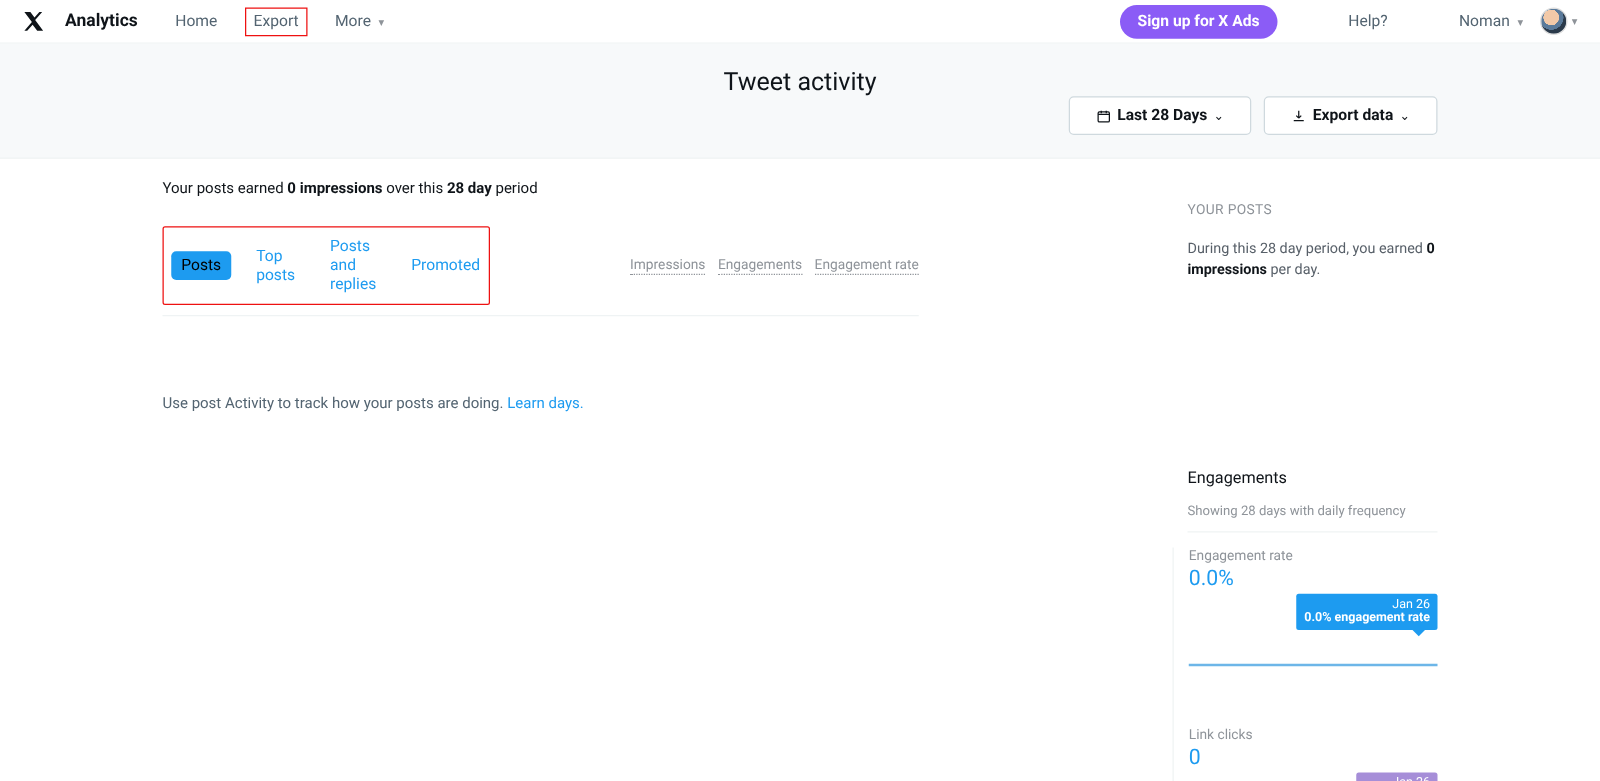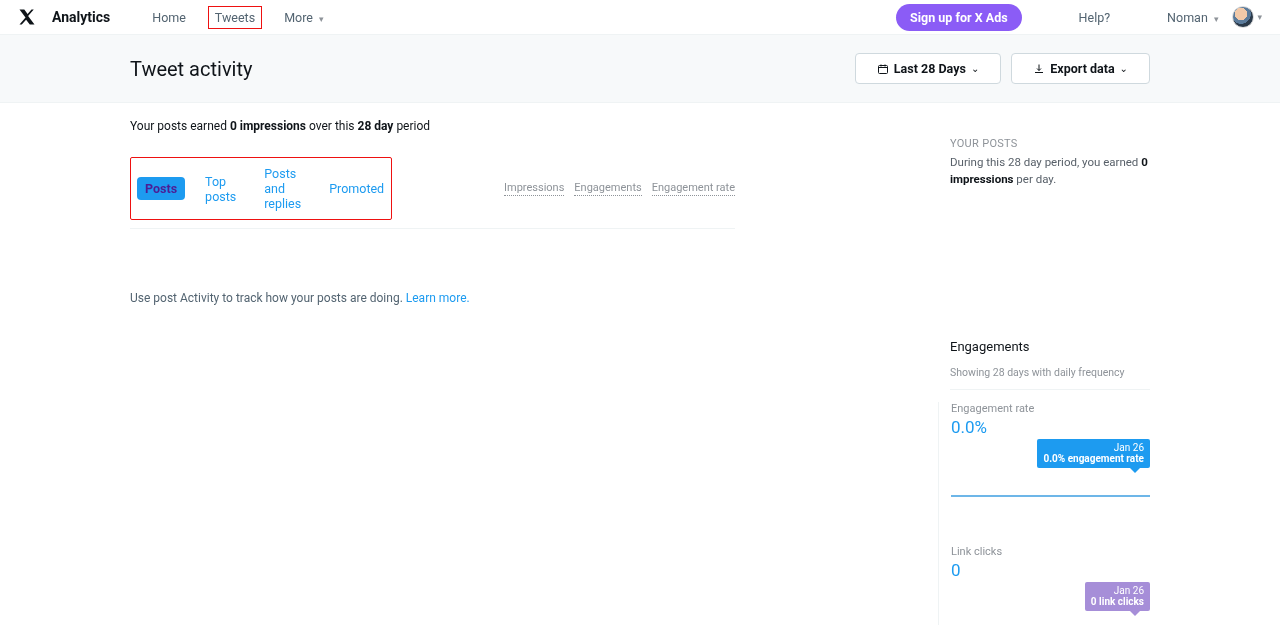--- a/index.html
+++ b/index.html
@@ -1,31 +1,31 @@
 <!DOCTYPE html>
 <html><head>
 <meta charset="utf-8">
 <style>
   * { box-sizing: border-box; margin: 0; padding: 0; }
   body { font-family: -apple-system, BlinkMacSystemFont, "Segoe UI", Roboto, Helvetica, Arial, sans-serif; background:#fff; color:#0f1419; width:1280px; }
   .topnav { height:35px; display:flex; align-items:center; padding:0 18px; border-bottom:1px solid #eff3f4; }
   .topnav-left { display:flex; align-items:center; gap:16px; }
   .logo { width:18px; height:18px; }
-  .brand { font-weight:700; font-size:14px; margin-right:20px; }
+  .brand { font-weight:700; font-size:14px; margin-right:8px; }
   .nav-link { font-size:12.5px; color:#536471; cursor:pointer; padding:3px 6px; }
   .nav-link.active-red { border:1px solid #e11; color:#536471; }
   .more-chevron { font-size:9px; color:#8e9399; margin-left:3px; }
   .topnav-right { margin-left:auto; display:flex; align-items:center; gap:14px; }
   .signup-btn { background:#8b5cf6; color:#fff; border-radius:18px; padding:6px 14px; font-size:12.5px; font-weight:700; cursor:pointer; }
   .right-link { font-size:12.5px; color:#536471; cursor:pointer;margin-left:43px; }
   .avatar { width:22px; height:22px; border-radius:50%; background: radial-gradient(circle at 40% 35%, #f2c9a8 0 35%, #5a7a9a 36% 55%, #2b3a4a 56% 100%); border:1px solid #ddd; }
   .avatar-chev { font-size:9px; color:#8e9399; margin-left:3px; }
 
   .strip { background:#f7f9fa; border-bottom:1px solid #eff3f4; }
-  .strip-inner { width:1020px; margin:0 auto; padding:18px 0 18px 0; display:flex; align-items:center; }
+  .strip-inner { width:1020px; margin:0 auto; padding:18px 0 18px 0; display:flex; align-items:center;flex-direction:column; }
   .page-title { font-size:20px; font-weight:400; color:#0f1419; }
   .strip-right { margin-left:auto; display:flex; gap:10px; }
   .pill-btn { border:1px solid #cfd9de; background:#fff; color:#0f1419; font-size:12.5px; font-weight:700; border-radius:4px; padding:7px 21px; cursor:pointer; display:inline-flex; align-items:center; gap:5px; }
   .pill-btn .chev { font-size:10px; font-weight:400; }
 
   .main { width:1020px; margin:0 auto; display:flex; }
   .left-col { width:605px; padding-top:16px; }
   .right-col { width:200px; margin-left:auto; padding-top:34px; }
 
   .summary-line { font-size:12px; color:#0f1419; margin-bottom:18px; }
@@ -33,29 +33,29 @@
 
   .chart { position:relative; height:170px; margin-left:24px; margin-bottom:6px; }
   .chart .vline { position:absolute; top:0; bottom:18px; width:1px; background:#e7ecef; }
   .chart .baseline { position:absolute; left:0; right:0; bottom:32px; border-top:1px dashed #c7d0d6; }
   .chart .xlabels { position:absolute; bottom:4px; left:0; right:0; font-size:10px; color:#697077; }
   .chart .xlabels span { position:absolute; transform:translateX(0); }
 
   .tab-row { display:flex; align-items:center; border:1px solid #e11; padding:4px 6px; width:262px; border-radius:2px; gap:12px; }
   .tab-row-wrap { display:flex; align-items:center; border-bottom:1px solid #eff3f4; padding:6px 0 8px 0; }
   .tab { font-size:12.5px; color:#1d9bf0; cursor:pointer; padding:4px 8px; border-radius:4px; }
-  .tab.active { background:#1d9bf0; color:#4c1d95;font-weight:bold; }
+  .tab.active { background:#1d9bf0; color:#000000; }
   .metric-tabs { margin-left:auto; display:flex; gap:10px; }
   .metric-tab { font-size:11px; color:#8e9399; border-bottom:1px dotted #8e9399; padding-bottom:1px; cursor:pointer; }
 
   .hint-line { font-size:12px; color:#536471; margin-top:62px; }
   .hint-line a { color:#1d9bf0; text-decoration:none; cursor:pointer; }
 
   .side-label { font-size:11px; color:#8e9399; letter-spacing:.3px; }
-  .side-text { font-size:11.5px; color:#586069; margin-top:4px; line-height:1.5; }
+  .side-text { font-size:11.5px; color:#586069; margin-top:16px; line-height:1.5; }
   .side-text .bold { font-weight:700; color:#0f1419; }
 
   .section-title { font-size:13px; color:#0f1419; margin-top:150px; }
   .section-sub { font-size:10.5px; color:#8e9399; margin-top:12px; }
   .side-rule { border-top:1px solid #eff3f4; margin:10px 0 12px 0; }
 
   .metric-block { margin-top:4px; }
   .metric-label { font-size:11px; color:#8e9399; }
   .metric-value { font-size:17px; color:#1d9bf0; font-weight:400; margin-top:2px; }
   .metric-callout { position:relative; margin-top:2px; }
@@ -73,21 +73,21 @@
 </head>
 <body>
 
 <div class="topnav">
   <div class="topnav-left">
     <svg class="logo" viewBox="0 0 24 24">
         <path d="M18 2h3l-7.5 8.6L22 22h-6.3l-4.9-6.4L5 22H2l8-9.2L2 2h6.4l4.4 5.9L18 2z" fill="#0f1419"></path>
       </svg>
     <span class="brand">Analytics</span>
     <span class="nav-link">Home</span>
-    <span class="nav-link active-red">Tweets</span>
+    <span class="nav-link active-red">Export</span>
     <span class="nav-link">
       <span>More</span>
       <span class="more-chevron">▾</span>
     </span>
   </div>
   <div class="topnav-right">
     <span class="signup-btn">Sign up for X Ads</span>
     <span class="right-link">Help?</span>
     <span class="right-link">
       <span>Noman</span>
@@ -138,21 +138,21 @@
         <span class="tab">Promoted</span>
       </div>
       <div class="metric-tabs">
         <span class="metric-tab">Impressions</span>
         <span class="metric-tab">Engagements</span>
         <span class="metric-tab">Engagement rate</span>
       </div>
     </div>
 
     <div class="hint-line">
-      <span>Use post Activity to track how your posts are doing. </span><a>Learn more.</a>
+      <span>Use post Activity to track how your posts are doing. </span><a>Learn days.</a>
     </div>
   </div>
 
   <div class="right-col">
     <div class="side-label">YOUR POSTS</div>
     <div class="side-text">
       <span>During this 28 day period, you earned </span><span class="bold">0 impressions</span><span> per day.</span>
     </div>
 
     <div class="section-title">Engagements</div>

